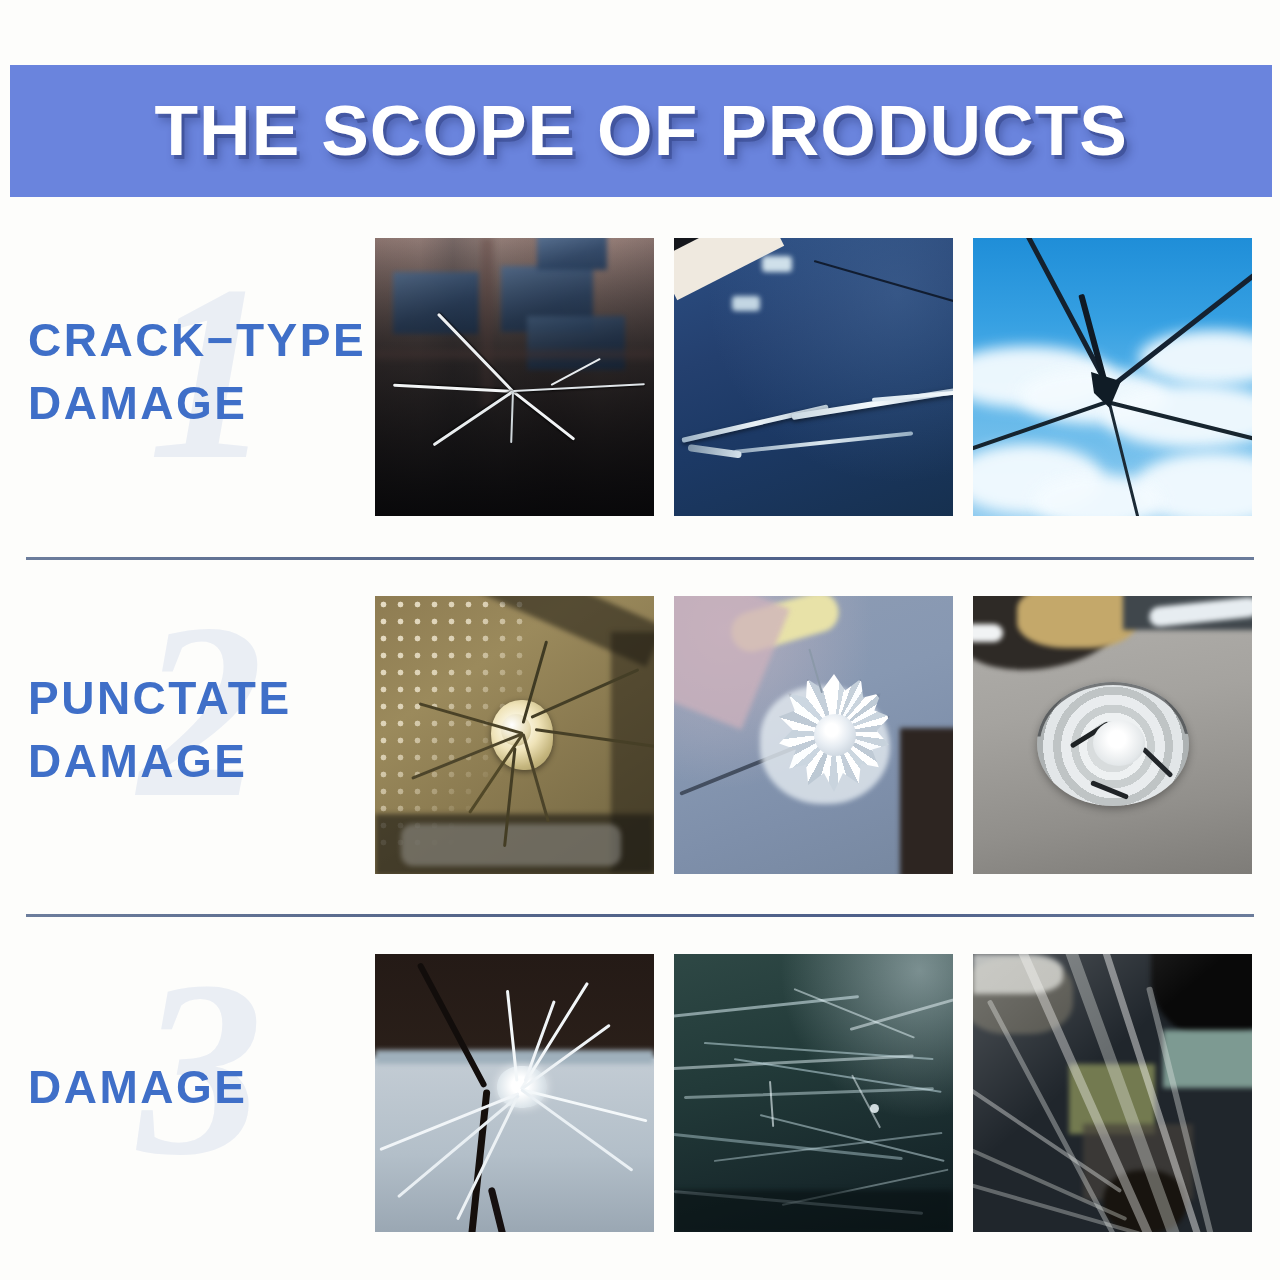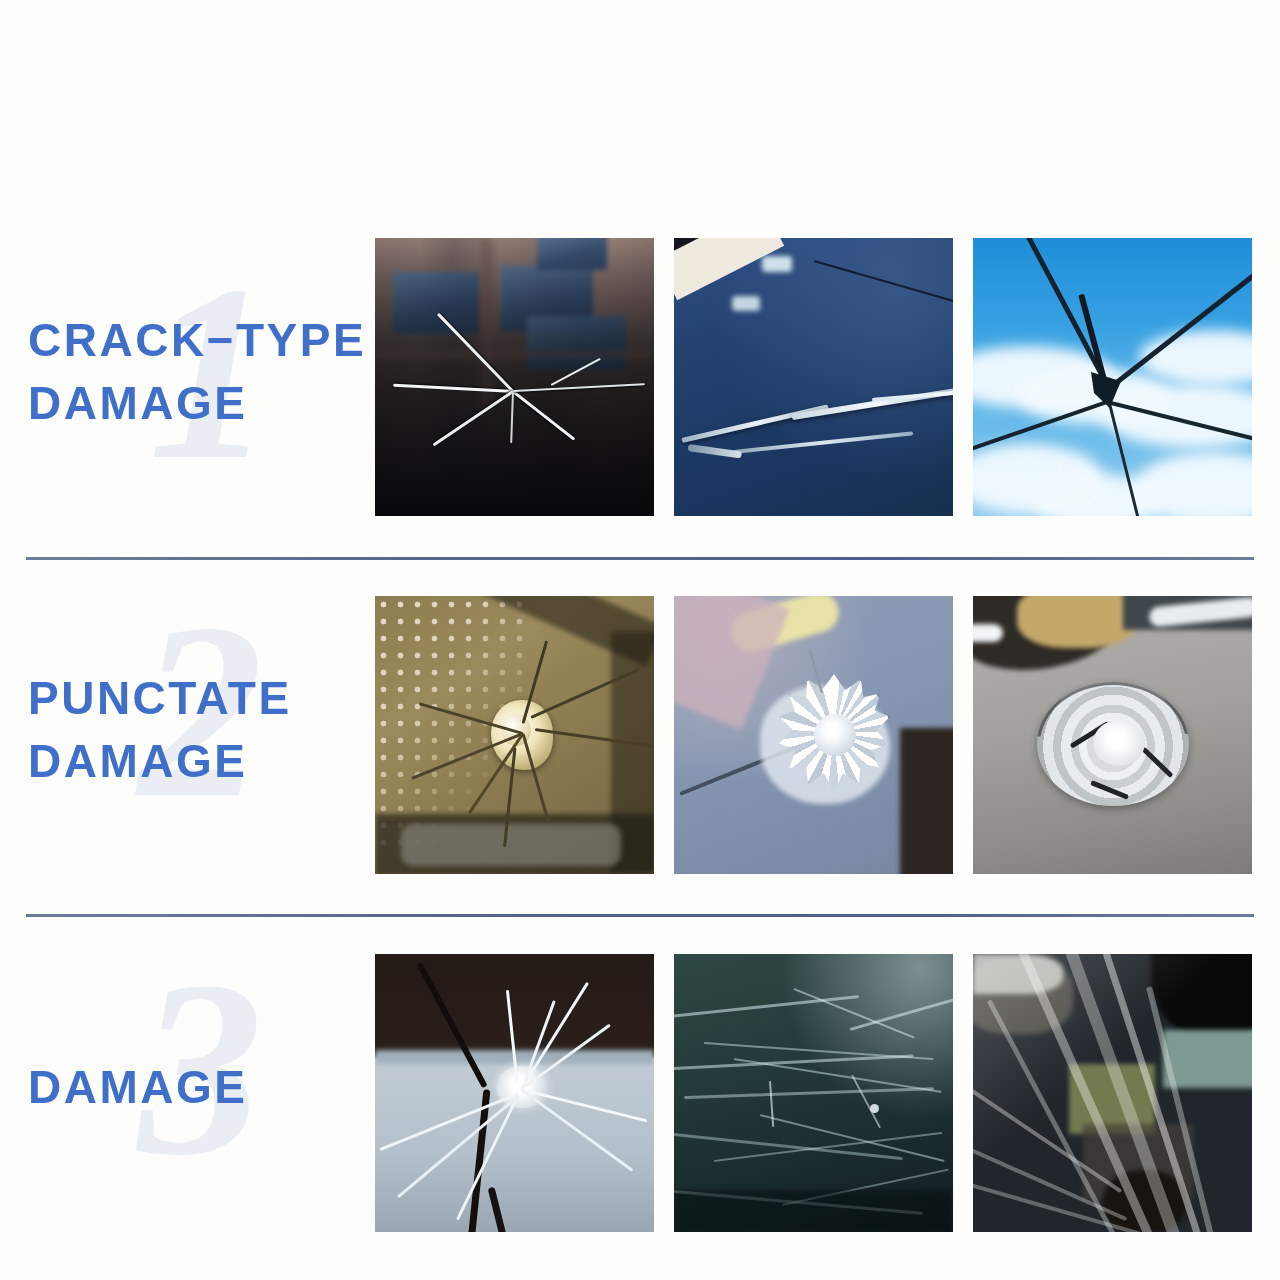--- a/index.html
+++ b/index.html
@@ -189,20 +189,23 @@
     background:linear-gradient(90deg,#6c7d9c,#55668a 35%,#4e608a 70%,#6b7c9b);
   }
   #divider-1 { top:557px; }
   #divider-2 { top:914px; }
 </style>
 </head>
 <body>
 
 <div id="page">
 
+  <div id="banner">
+    <div id="banner-title">THE SCOPE OF PRODUCTS</div>
+  </div>
 
   <div class="row" id="row-1">
     <div class="row-label">
       <div class="watermark">1</div>
       <div class="line">CRACK−TYPE</div>
       <div class="line">DAMAGE</div>
     </div>
 
     <div class="thumbs">
 

